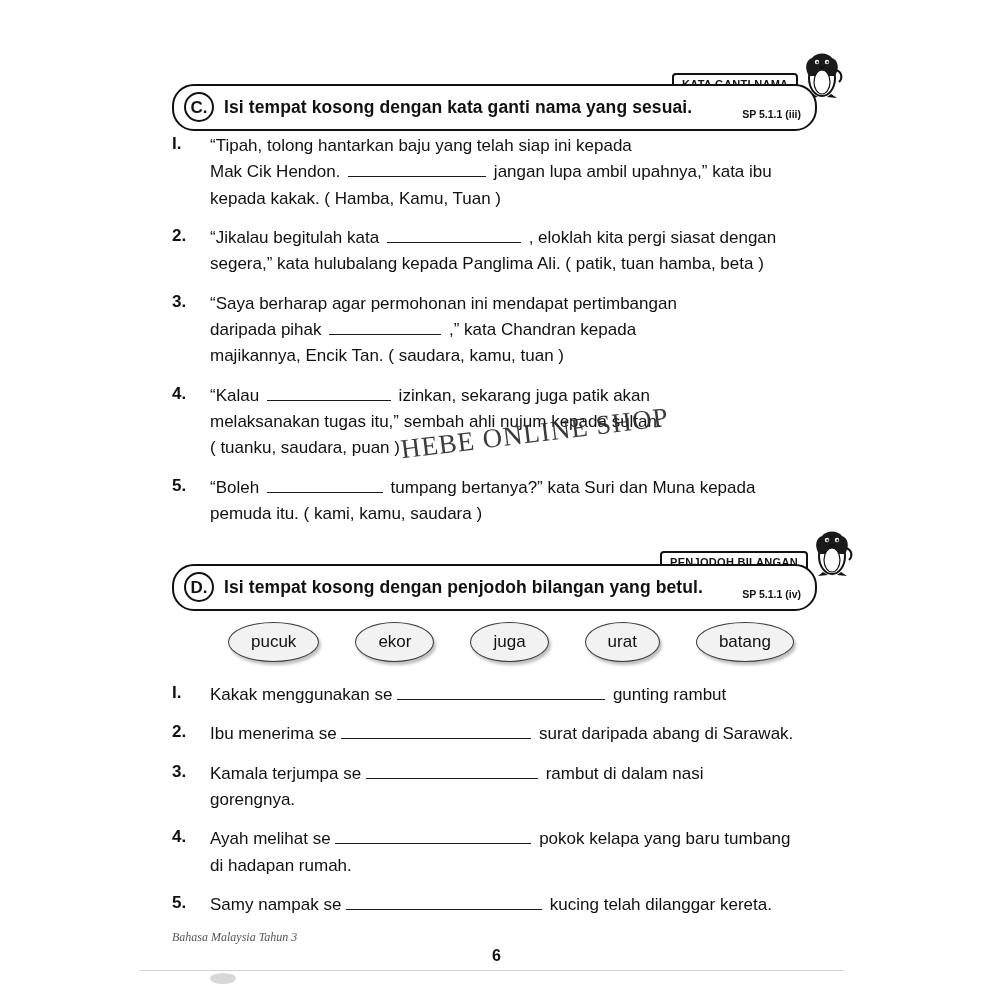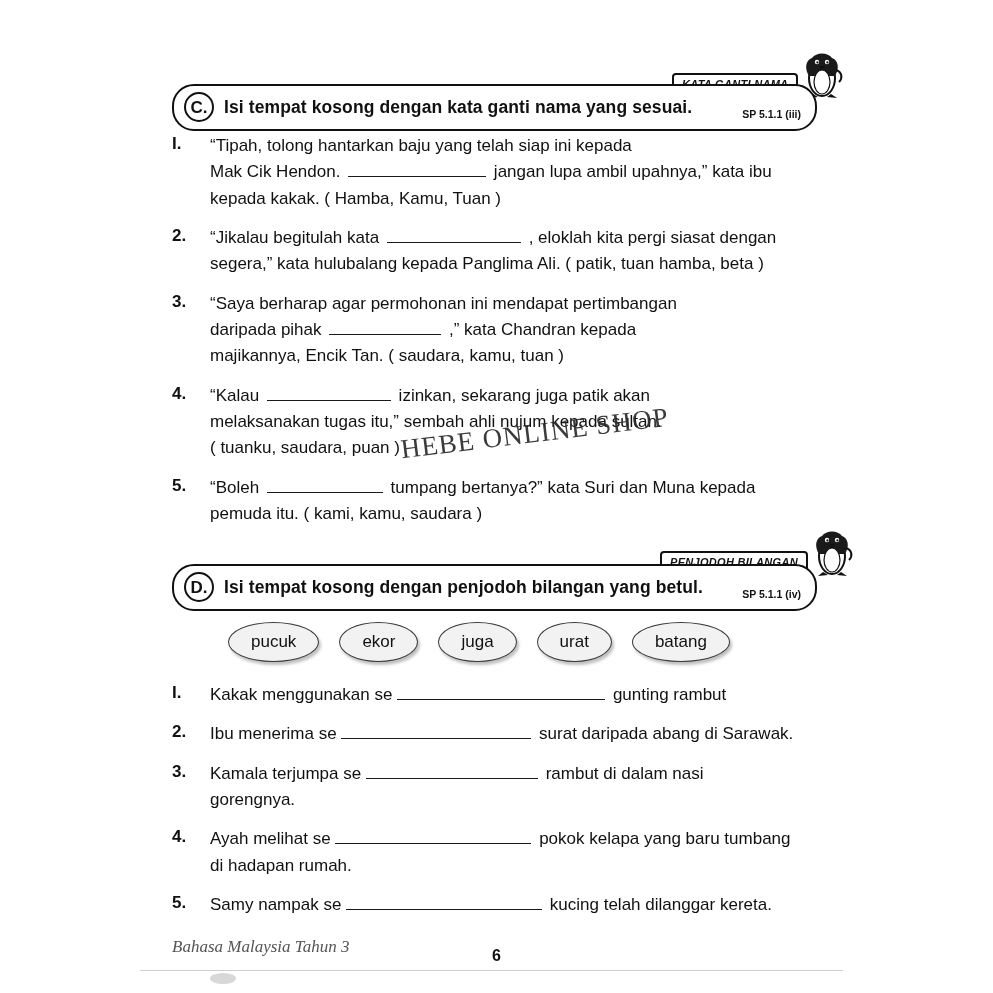--- a/index.html
+++ b/index.html
@@ -29,21 +29,20 @@
     vertical-align: baseline;
     margin: 0 3px;
   }
 
   
   .tag-wrap {
     position: absolute;
     display: flex;
     align-items: flex-end;
     gap: 2px;
-    font-style: italic;
   }
   .tag-box {
     border: 2px solid #111;
     border-radius: 4px;
     padding: 3px 8px 2px 8px;
     font-size: 11px;
     font-weight: bold;
     letter-spacing: .3px;
     background: #fff;
     white-space: nowrap;
@@ -123,21 +122,21 @@
   }
   .q-body .lastline {
     text-align: left;
   }
 
   
   .bank {
     position: absolute;
     left: 228px;
     display: flex;
-    gap: 20px;
+    gap: 36px;
     align-items: center;
   }
   .pill {
     border: 1.8px solid #3a3a3a;
     border-radius: 50%/50%;
     padding: 9px 22px;
     font-size: 17px;
     background: #f2f2f2;
     box-shadow: 2px 3px 3px rgba(0,0,0,.25);
     white-space: nowrap;
@@ -154,24 +153,24 @@
     color: #2b2b2b;
     transform: rotate(-7deg);
     white-space: nowrap;
     opacity: .92;
   }
 
   
   .footer-left {
     position: absolute;
     left: 172px;
-    bottom: 36px;
+    bottom: 48px;
     font-family: "Liberation Serif", serif;
     font-style: italic;
-    font-size: 17px;
+    font-size: 12px;
     color: #555;
   }
   .footer-page {
     position: absolute;
     left: 0;
     right: 0;
     bottom: 28px;
     text-align: center;
     font-size: 16px;
     font-weight: bold;

